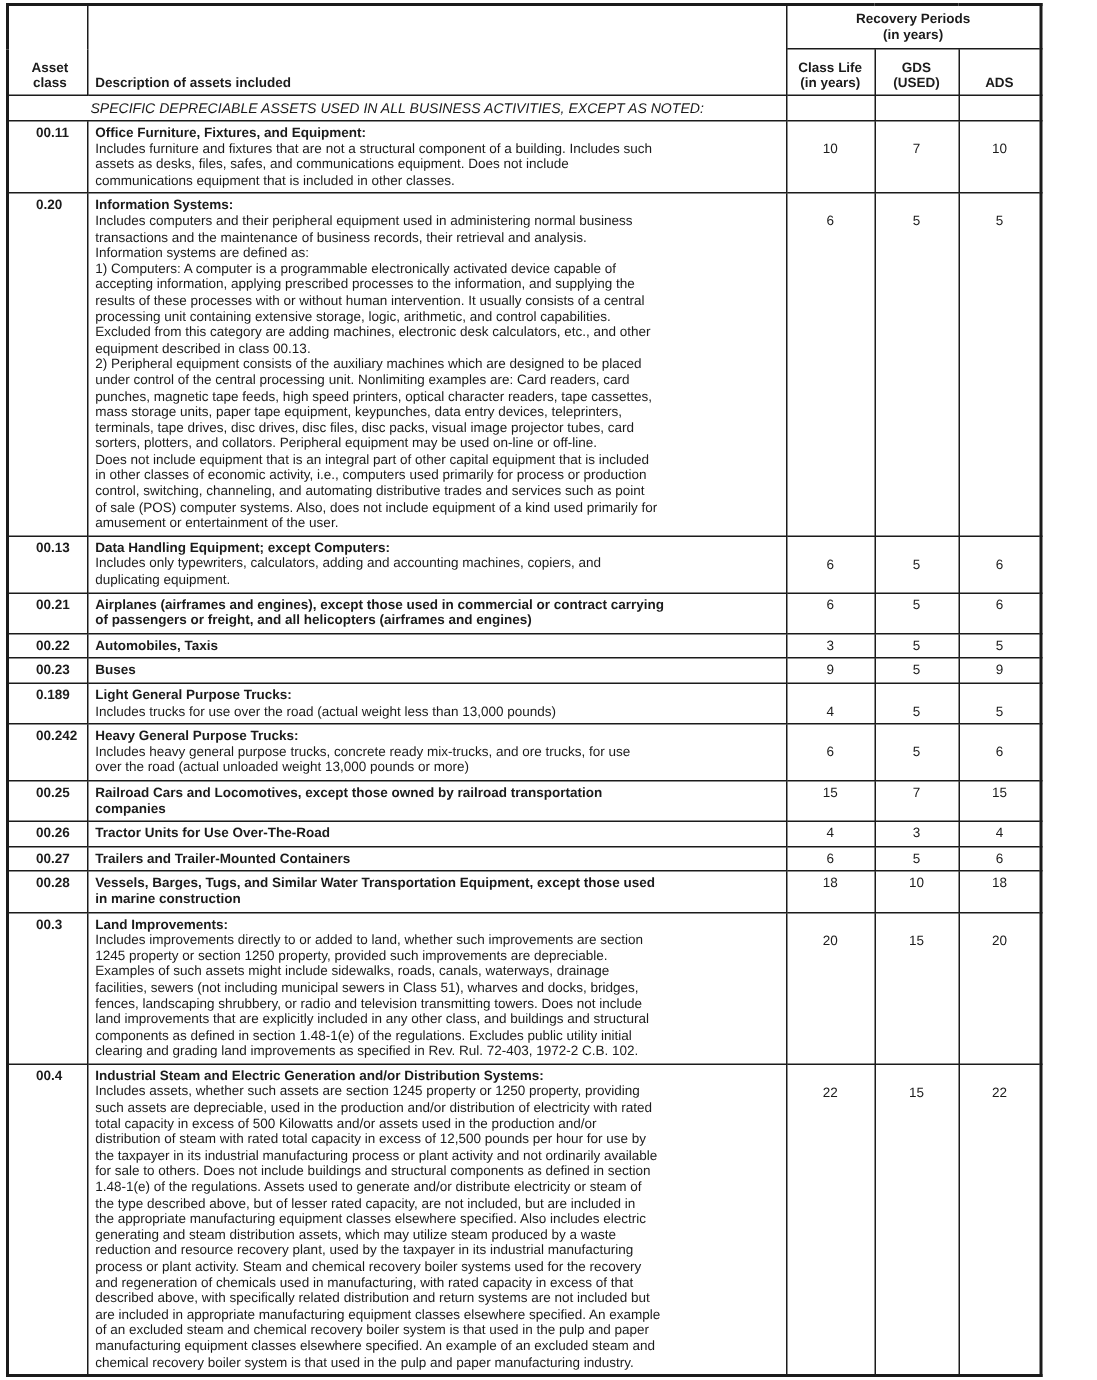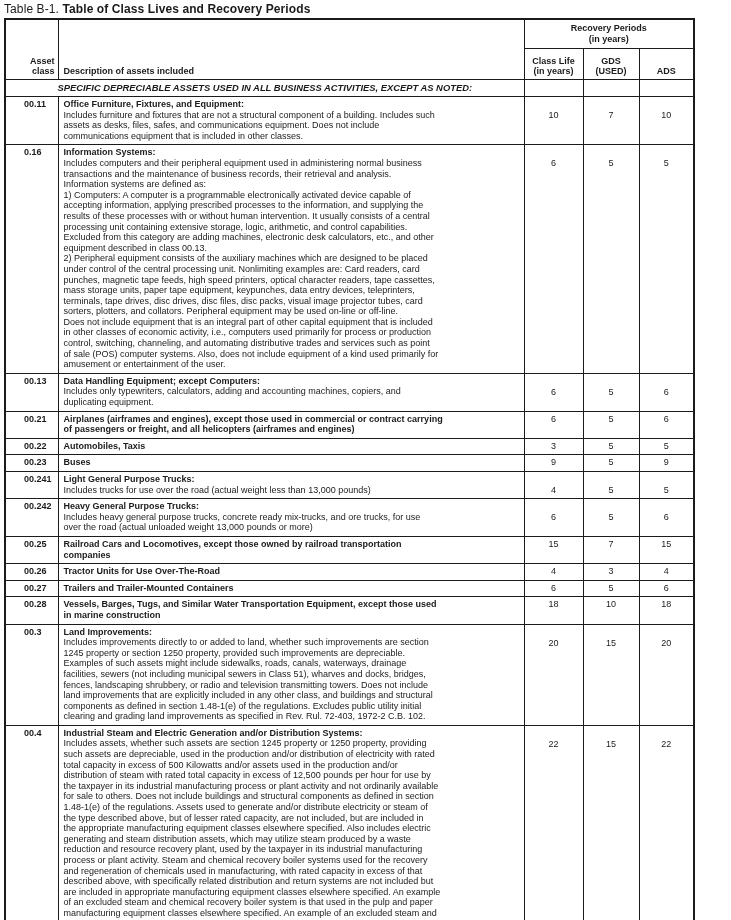--- a/index.html
+++ b/index.html
@@ -13,47 +13,43 @@
   .title-prefix { font-weight:normal; }
   .title-main { font-weight:bold; }
 
   table.b1 {
     border-collapse:collapse; table-layout:fixed; width:689px;
     border:2px solid #1b1b1b;
   }
   th, td { border:1px solid #1b1b1b; font-size:9px; line-height:10.6px; overflow:hidden; }
 
   th { font-weight:bold; white-space:pre-line; padding:2px 3px; }
-  .th-asset   { text-align:right; vertical-align:bottom; padding-left:6px; }
+  .th-asset   { text-align:center; vertical-align:bottom; padding-left:6px; }
   .th-desc    { text-align:left; vertical-align:bottom; padding-left:5px; }
   .th-recovery{ text-align:center; vertical-align:middle; height:24px; }
   .th-sub     { text-align:center; vertical-align:bottom; height:26px;margin-left:12px; }
 
   .section-note {
     font-style:italic; text-align:center; font-size:9.4px;
     padding:2px 0 2px 0; vertical-align:middle;
   }
-  .section-row td { height:12px;font-weight:bold; }
+  .section-row td { height:12px; }
 
   td.ac  { font-weight:bold; text-align:center; vertical-align:top; padding:2px 18px; }
   td.desc{ vertical-align:top; padding:2px 5px 3px 5px; }
   .rt { font-weight:bold; display:block; white-space:pre-line; }
   .rb { display:block; white-space:pre-line; }
   td.num { text-align:center; vertical-align:top; padding-top:2px; }
   tr.offset td.num { padding-top:13px; }
 </style>
 </head>
 <body>
 
 <div class="page">
 
-  <div class="doc-title">
-    <span class="title-prefix">Table B-1.</span>
-    <span class="title-main">Table of Class Lives and Recovery Periods</span>
-  </div>
 
   <table class="b1">
     <colgroup>
       <col style="width:53px">
       <col style="width:466px">
       <col style="width:59px">
       <col style="width:56px">
       <col style="width:55px">
     </colgroup>
     <thead>
@@ -87,21 +83,21 @@
             <span class="rb">Includes furniture and fixtures that are not a structural component of a building. Includes such
 assets as desks, files, safes, and communications equipment. Does not include
 communications equipment that is included in other classes.</span>
           </td>
         <td class="num">10</td>
         <td class="num">7</td>
         <td class="num">10</td>
       </tr>
 
       <tr class="offset">
-        <td class="ac">0.16</td>
+        <td class="ac">0.20</td>
         <td class="desc">
             <span class="rt">Information Systems:</span>
             <span class="rb">Includes computers and their peripheral equipment used in administering normal business
 transactions and the maintenance of business records, their retrieval and analysis.
 Information systems are defined as:
 1) Computers: A computer is a programmable electronically activated device capable of
 accepting information, applying prescribed processes to the information, and supplying the
 results of these processes with or without human intervention. It usually consists of a central
 processing unit containing extensive storage, logic, arithmetic, and control capabilities.
 Excluded from this category are adding machines, electronic desk calculators, etc., and other
@@ -163,21 +159,21 @@
         <td class="desc">
             <span class="rt">Buses</span>
             <span class="rb"></span>
           </td>
         <td class="num">9</td>
         <td class="num">5</td>
         <td class="num">9</td>
       </tr>
 
       <tr class="offset">
-        <td class="ac">00.241</td>
+        <td class="ac">0.189</td>
         <td class="desc">
             <span class="rt">Light General Purpose Trucks:</span>
             <span class="rb">Includes trucks for use over the road (actual weight less than 13,000 pounds)</span>
           </td>
         <td class="num">4</td>
         <td class="num">5</td>
         <td class="num">5</td>
       </tr>
 
       <tr class="offset">

